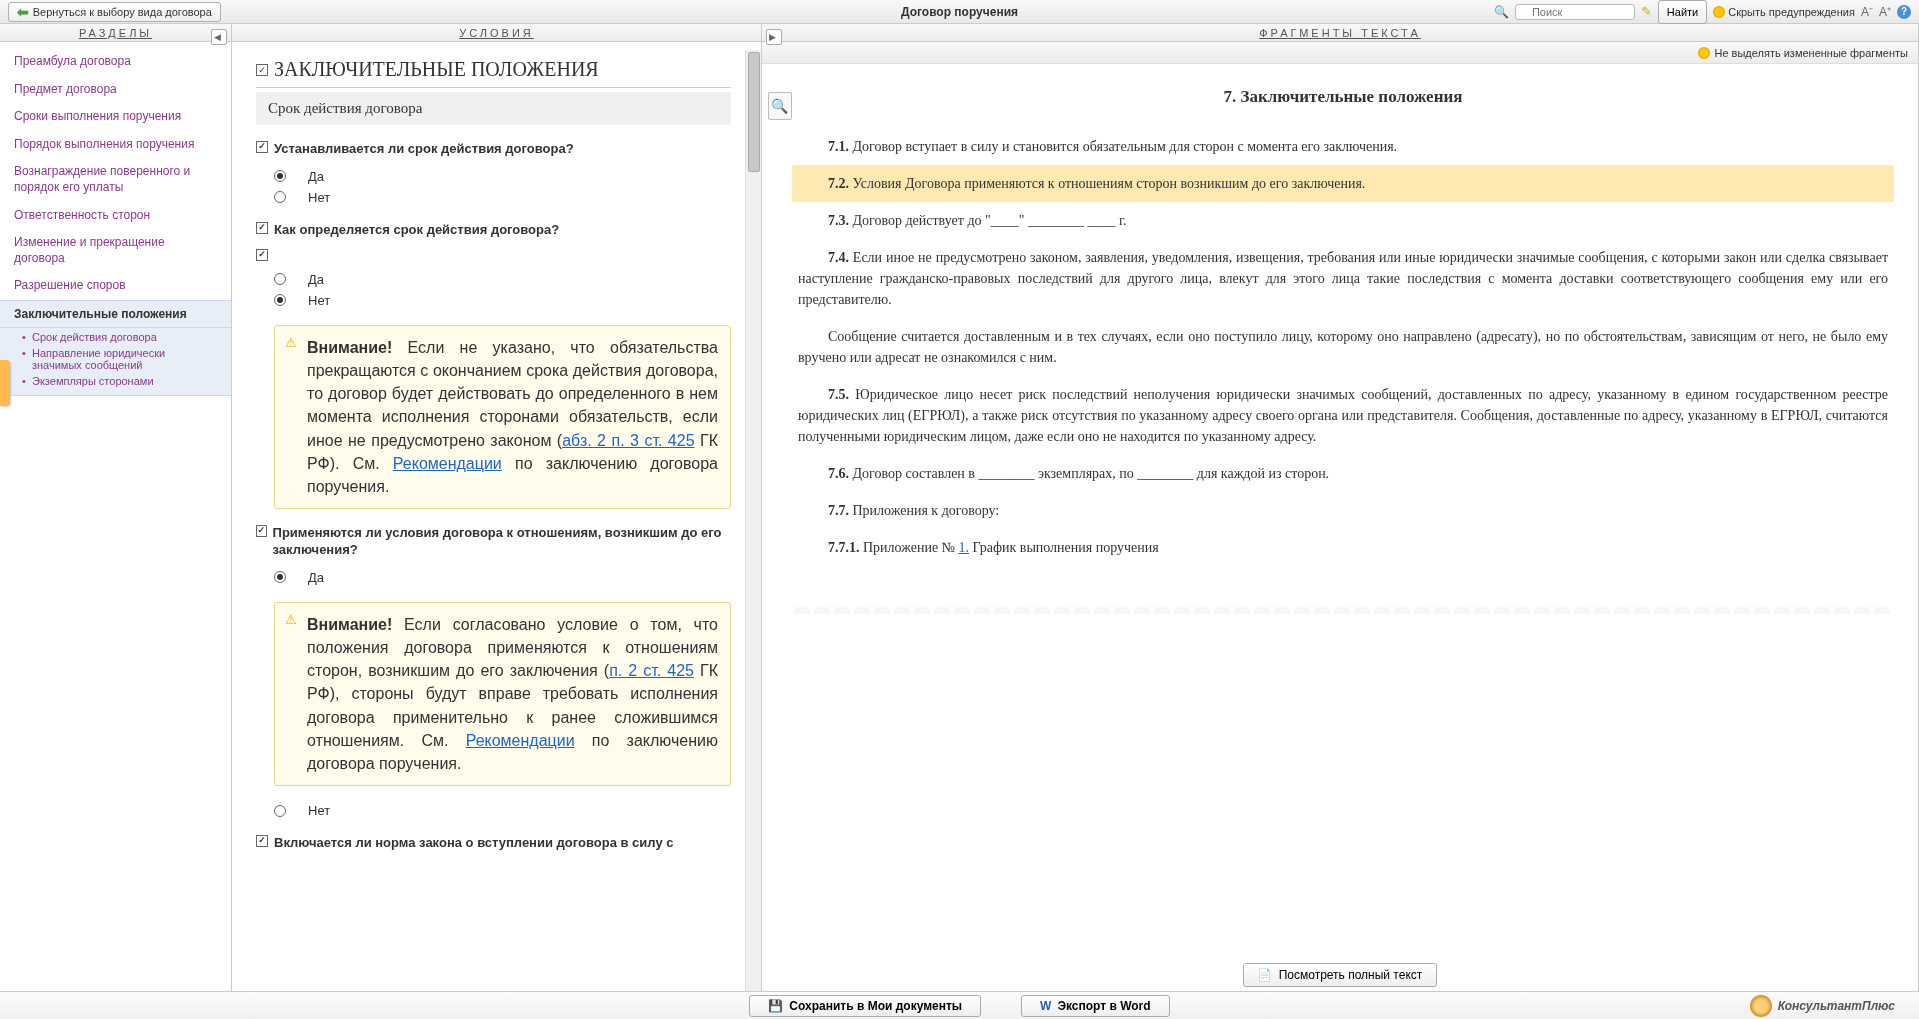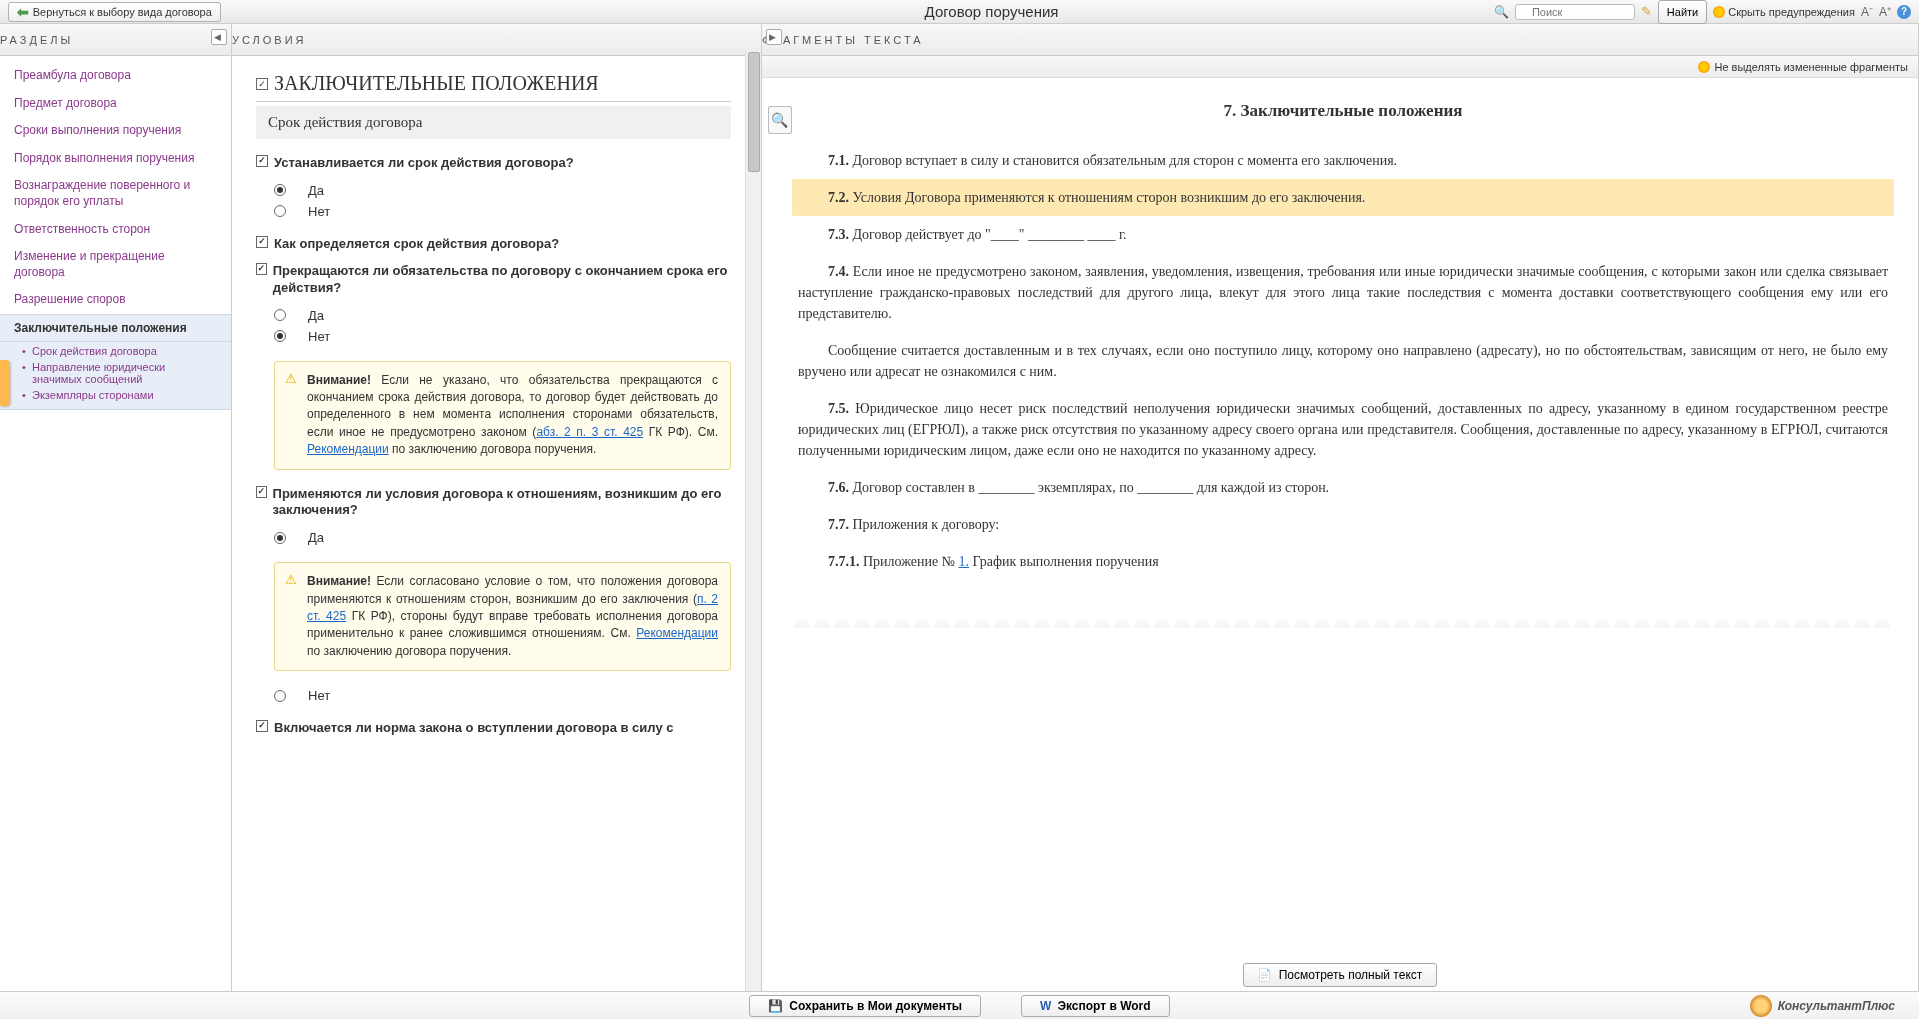--- a/index.html
+++ b/index.html
@@ -1,54 +1,54 @@
 <!DOCTYPE html>
 <html><head>
 <meta charset="utf-8">
 <style>
 * { margin:0; padding:0; box-sizing:border-box; }
 body { font-family: Arial, sans-serif; font-size:12px; color:#333; background:#fff; overflow:hidden; }
 .toolbar { height:24px; background:linear-gradient(#f9f9f9,#e8e8e8); border-bottom:1px solid #ccc; display:flex; align-items:center; padding:0 8px; position:relative; }
 .back-btn { display:flex; align-items:center; gap:4px; padding:1px 8px; border:1px solid #b0b0b0; border-radius:3px; background:linear-gradient(#fff,#eee); cursor:pointer; font-size:11px; }
 .back-arrow { color:#4a9b4a; font-size:14px; font-weight:bold; }
-.doc-title { position:absolute; left:50%; transform:translateX(-50%); font-weight:normal; font-size:15px;margin-left:32px; }
+.doc-title { position:absolute; left:50%; transform:translateX(-50%); font-weight:bold; font-size:12px; }
 .toolbar-right { margin-left:auto; display:flex; align-items:center; gap:6px; }
 .search-box { border:1px solid #bbb; border-radius:3px; padding:1px 16px; width:120px; font-size:11px; background:#fff; }
 .find-btn { padding:5px 8px; border:1px solid #aaa; border-radius:3px; background:linear-gradient(#fff,#eee); cursor:pointer; font-size:11px; }
 .hide-warn { display:flex; align-items:center; gap:3px; cursor:pointer; font-size:11px; }
 .warn-ico { width:12px; height:12px; background:radial-gradient(circle,#ffcc00 40%,#ff9900 70%); border-radius:50%; display:inline-block; }
 .font-ico { font-size:12px; color:#666; cursor:pointer; }
 .help-ico { width:14px; height:14px; background:#4a90d9; border-radius:50%; color:#fff; font-size:10px; display:flex; align-items:center; justify-content:center; cursor:pointer; font-weight:bold; }
 .main { display:flex; height:calc(100vh - 24px - 28px); }
 .col { display:flex; flex-direction:column; border-right:1px solid #ccc; }
 .col-left { width:232px; }
 .col-mid { flex:0 0 530px; position:relative; }
 .col-right { flex:1; }
-.col-head { height:32px; background:linear-gradient(#f8f8f8,#ececec); border-bottom:1px solid #ccc; display:flex; align-items:center; justify-content:flex-start; font-size:11px; letter-spacing:3px; color:#555; position:relative; }
+.col-head { height:18px; background:linear-gradient(#f8f8f8,#ececec); border-bottom:1px solid #ccc; display:flex; align-items:center; justify-content:center; font-size:11px; letter-spacing:3px; color:#555; position:relative;text-decoration:underline; }
 .collapse-btn { position:absolute; width:16px; height:16px; border:1px solid #aaa; background:#fff; border-radius:2px; top:5px; cursor:pointer; display:flex; align-items:center; justify-content:center; font-size:9px; color:#666; }
 .collapse-left { right:4px; }
 .collapse-right { left:4px; }
 .left-body { overflow-y:auto; flex:1; padding:6px 0; }
 .sec-item { padding:6px 14px; color:#8b3a8b; cursor:pointer; font-size:12px; line-height:1.3; }
 .sec-item.active { background:#e8eef7; color:#333; font-weight:bold; border-top:1px solid #d0d8e8; border-bottom:1px solid #d0d8e8; padding-bottom:4px; }
 .sec-sub { background:#e8eef7; padding:1px 14px 6px 22px; font-size:11px; color:#8b3a8b; border-bottom:1px solid #d0d8e8; }
 .sec-sub div { padding:2px 0 2px 10px; position:relative; cursor:pointer; }
 .sec-sub div::before { content:"•"; position:absolute; left:0; }
 .mid-body { overflow-y:auto; flex:1; padding:10px 30px 10px 24px; }
 .mid-scroll { position:absolute; right:0; top:26px; bottom:0; width:16px; background:#f0f0f0; border-left:1px solid #ddd; }
 .mid-scroll-thumb { background:#c8c8c8; border:1px solid #aaa; border-radius:2px; width:12px; margin:2px auto; height:120px; }
 .section-title { font-size:20px; font-family:Georgia,serif; padding:6px 0; display:flex; align-items:center; gap:6px; border-bottom:1px solid #ccc; margin-bottom:4px; }
 .chk { width:12px; height:12px; border:1px solid #666; display:inline-flex; align-items:center; justify-content:center; font-size:9px; }
 .subgroup { background:#f0f0f0; padding:8px 12px; font-size:15px; font-family:Georgia,serif; margin:4px 0 10px 0; }
 .question { font-weight:bold; font-size:13px; padding:6px 0 4px 0; display:flex; align-items:flex-start; gap:6px; line-height:1.3; }
 .opts { padding:4px 0 8px 18px; }
 .opt { display:flex; align-items:center; gap:22px; padding:3px 0; font-size:13px; }
 .radio { width:12px; height:12px; border:1px solid #666; border-radius:50%; flex-shrink:0; display:flex; align-items:center; justify-content:center; }
 .radio.sel::after { content:""; width:6px; height:6px; background:#333; border-radius:50%; }
-.warn-box { background:#fffceb; border:1px solid #e8d98a; border-radius:3px; padding:10px 12px 10px 32px; margin:6px 0 10px 18px; font-size:12px; line-height:1.45; position:relative; text-align:justify; }
+.warn-box { background:#fffceb; border:1px solid #e8d98a; border-radius:3px; padding:10px 12px 10px 32px; margin:6px 0 10px 18px; font-size:16px; line-height:1.45; position:relative; text-align:justify; }
 .warn-box::before { content:"⚠"; position:absolute; left:10px; top:8px; color:#e8a800; font-size:13px; }
 .warn-box a { color:#1d66c9; }
 .right-sub { height:22px; background:linear-gradient(#f8f8f8,#ececec); border-bottom:1px solid #ddd; display:flex; align-items:center; justify-content:flex-end; padding:0 10px; font-size:11px; gap:4px; }
 .right-body { overflow-y:auto; flex:1; padding:20px 24px 20px 30px; font-family:Georgia,serif; font-size:14px; line-height:1.5; position:relative; }
 .doc-ico { position:absolute; left:6px; top:28px; width:24px; height:28px; border:1px solid #bbb; background:#f8f8f8; border-radius:2px; cursor:pointer; display:flex; align-items:center; justify-content:center; }
 .text-h { text-align:center; font-weight:bold; font-size:17px; margin-bottom:18px; }
 .para { padding:8px 6px; text-align:justify; }
 .para.hl { background:#ffe9b3; border-radius:2px; }
 .para .num { font-weight:bold; }
 .para-indent { text-indent:30px; }
@@ -138,21 +138,20 @@
           </div>
       </div>
 
       <div class="question">
           <span class="chk">✓</span>
           <span>Как определяется срок действия договора?</span>
         </div>
 
       <div class="question">
           <span class="chk">✓</span>
-          <span>Прекращаются ли обязательства по договору с окончанием срока его действия?</span>
         </div>
       <div class="opts">
         <div class="opt">
             <span class="radio"></span>
             <span>Да</span>
           </div>
         <div class="opt">
             <span class="radio sel"></span>
             <span>Нет</span>
           </div>

